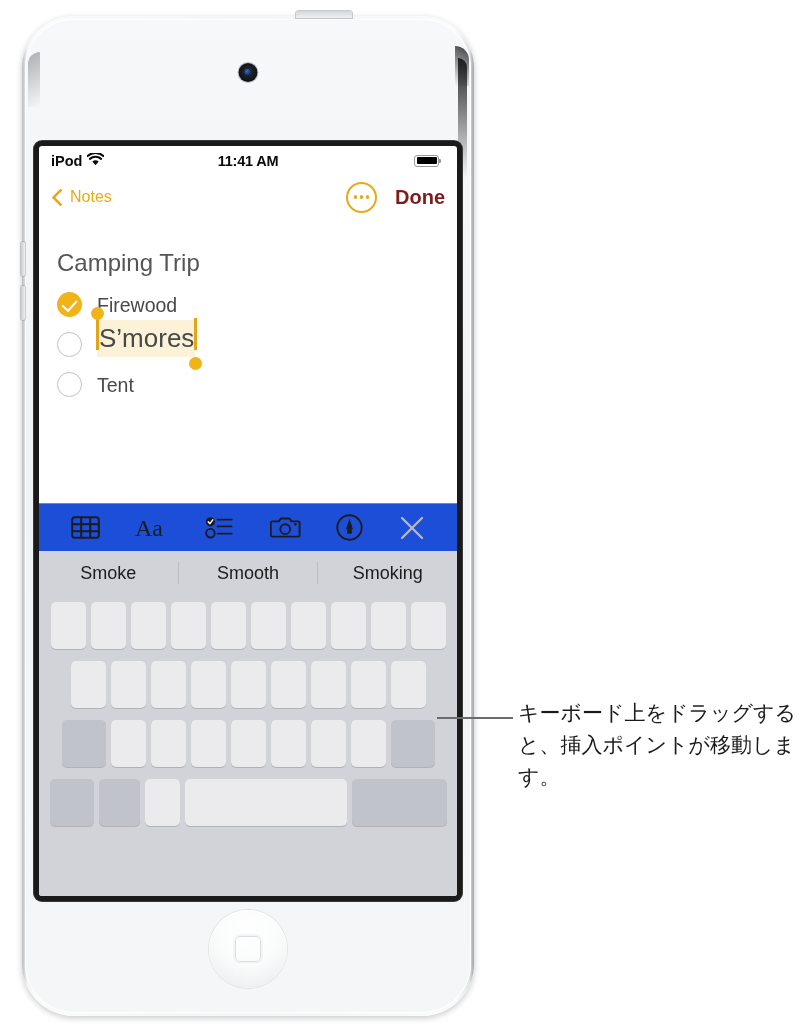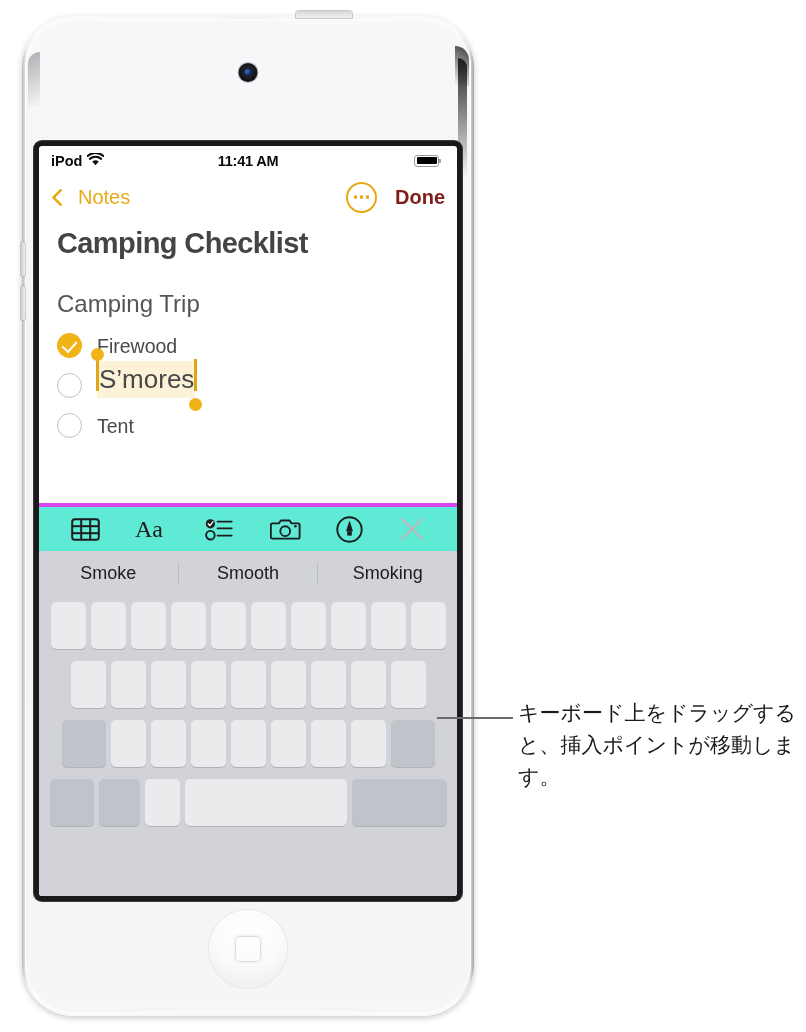--- a/index.html
+++ b/index.html
@@ -181,23 +181,23 @@
 
   
   #nav-bar {
     height: 44px;
     display: flex;
     align-items: center;
     padding: 0 12px;
     position: relative;
   }
   #back-notes {
-    display: flex; align-items: center; gap: 16px;
+    display: flex; align-items: center; gap: 8px;
     color: #e8aa14;
-    font-size: 20px;
+    font-size: 16px;
     cursor: pointer;
   }
   #back-chevron {
     display: inline-block;
     width: 11px; height: 19px;
     position: relative;
   }
   #back-chevron::before {
     content: "";
     position: absolute;
@@ -313,22 +313,22 @@
   }
   .sel-knob.start { left: -6px; top: -13px; }
   .sel-knob.end   { right: -7px; bottom: -13px; }
 
   
   #format-toolbar {
     position: absolute;
     left: 0; right: 0;
     top: 357px;
     height: 48px;
-    background: #5eead4;
-    border-top: 4px solid #d946ef;
+    background: #1d4ed8;
+    border-top: 1px solid #d946ef;
     display: flex;
     align-items: center;
     justify-content: space-around;
     padding: 0 14px;
     box-sizing: border-box;
   }
   #format-toolbar .tb-icon { cursor: pointer; display: flex; align-items: center; }
 
   
   #predictive-bar {
@@ -456,21 +456,20 @@
           <div id="more-button">
             <i></i>
               <i></i>
               <i></i>
           </div>
           <div id="done-button">Done</div>
         </div>
       </div>
 
       <div id="note-body">
-        <div id="note-title">Camping Checklist</div>
         <div id="note-section-label">Camping Trip</div>
 
         <div class="check-row">
           <div class="check-circle checked"></div>
           <div class="check-label">Firewood</div>
         </div>
 
 
         <div class="check-row">
           <div class="check-circle unchecked"></div>

